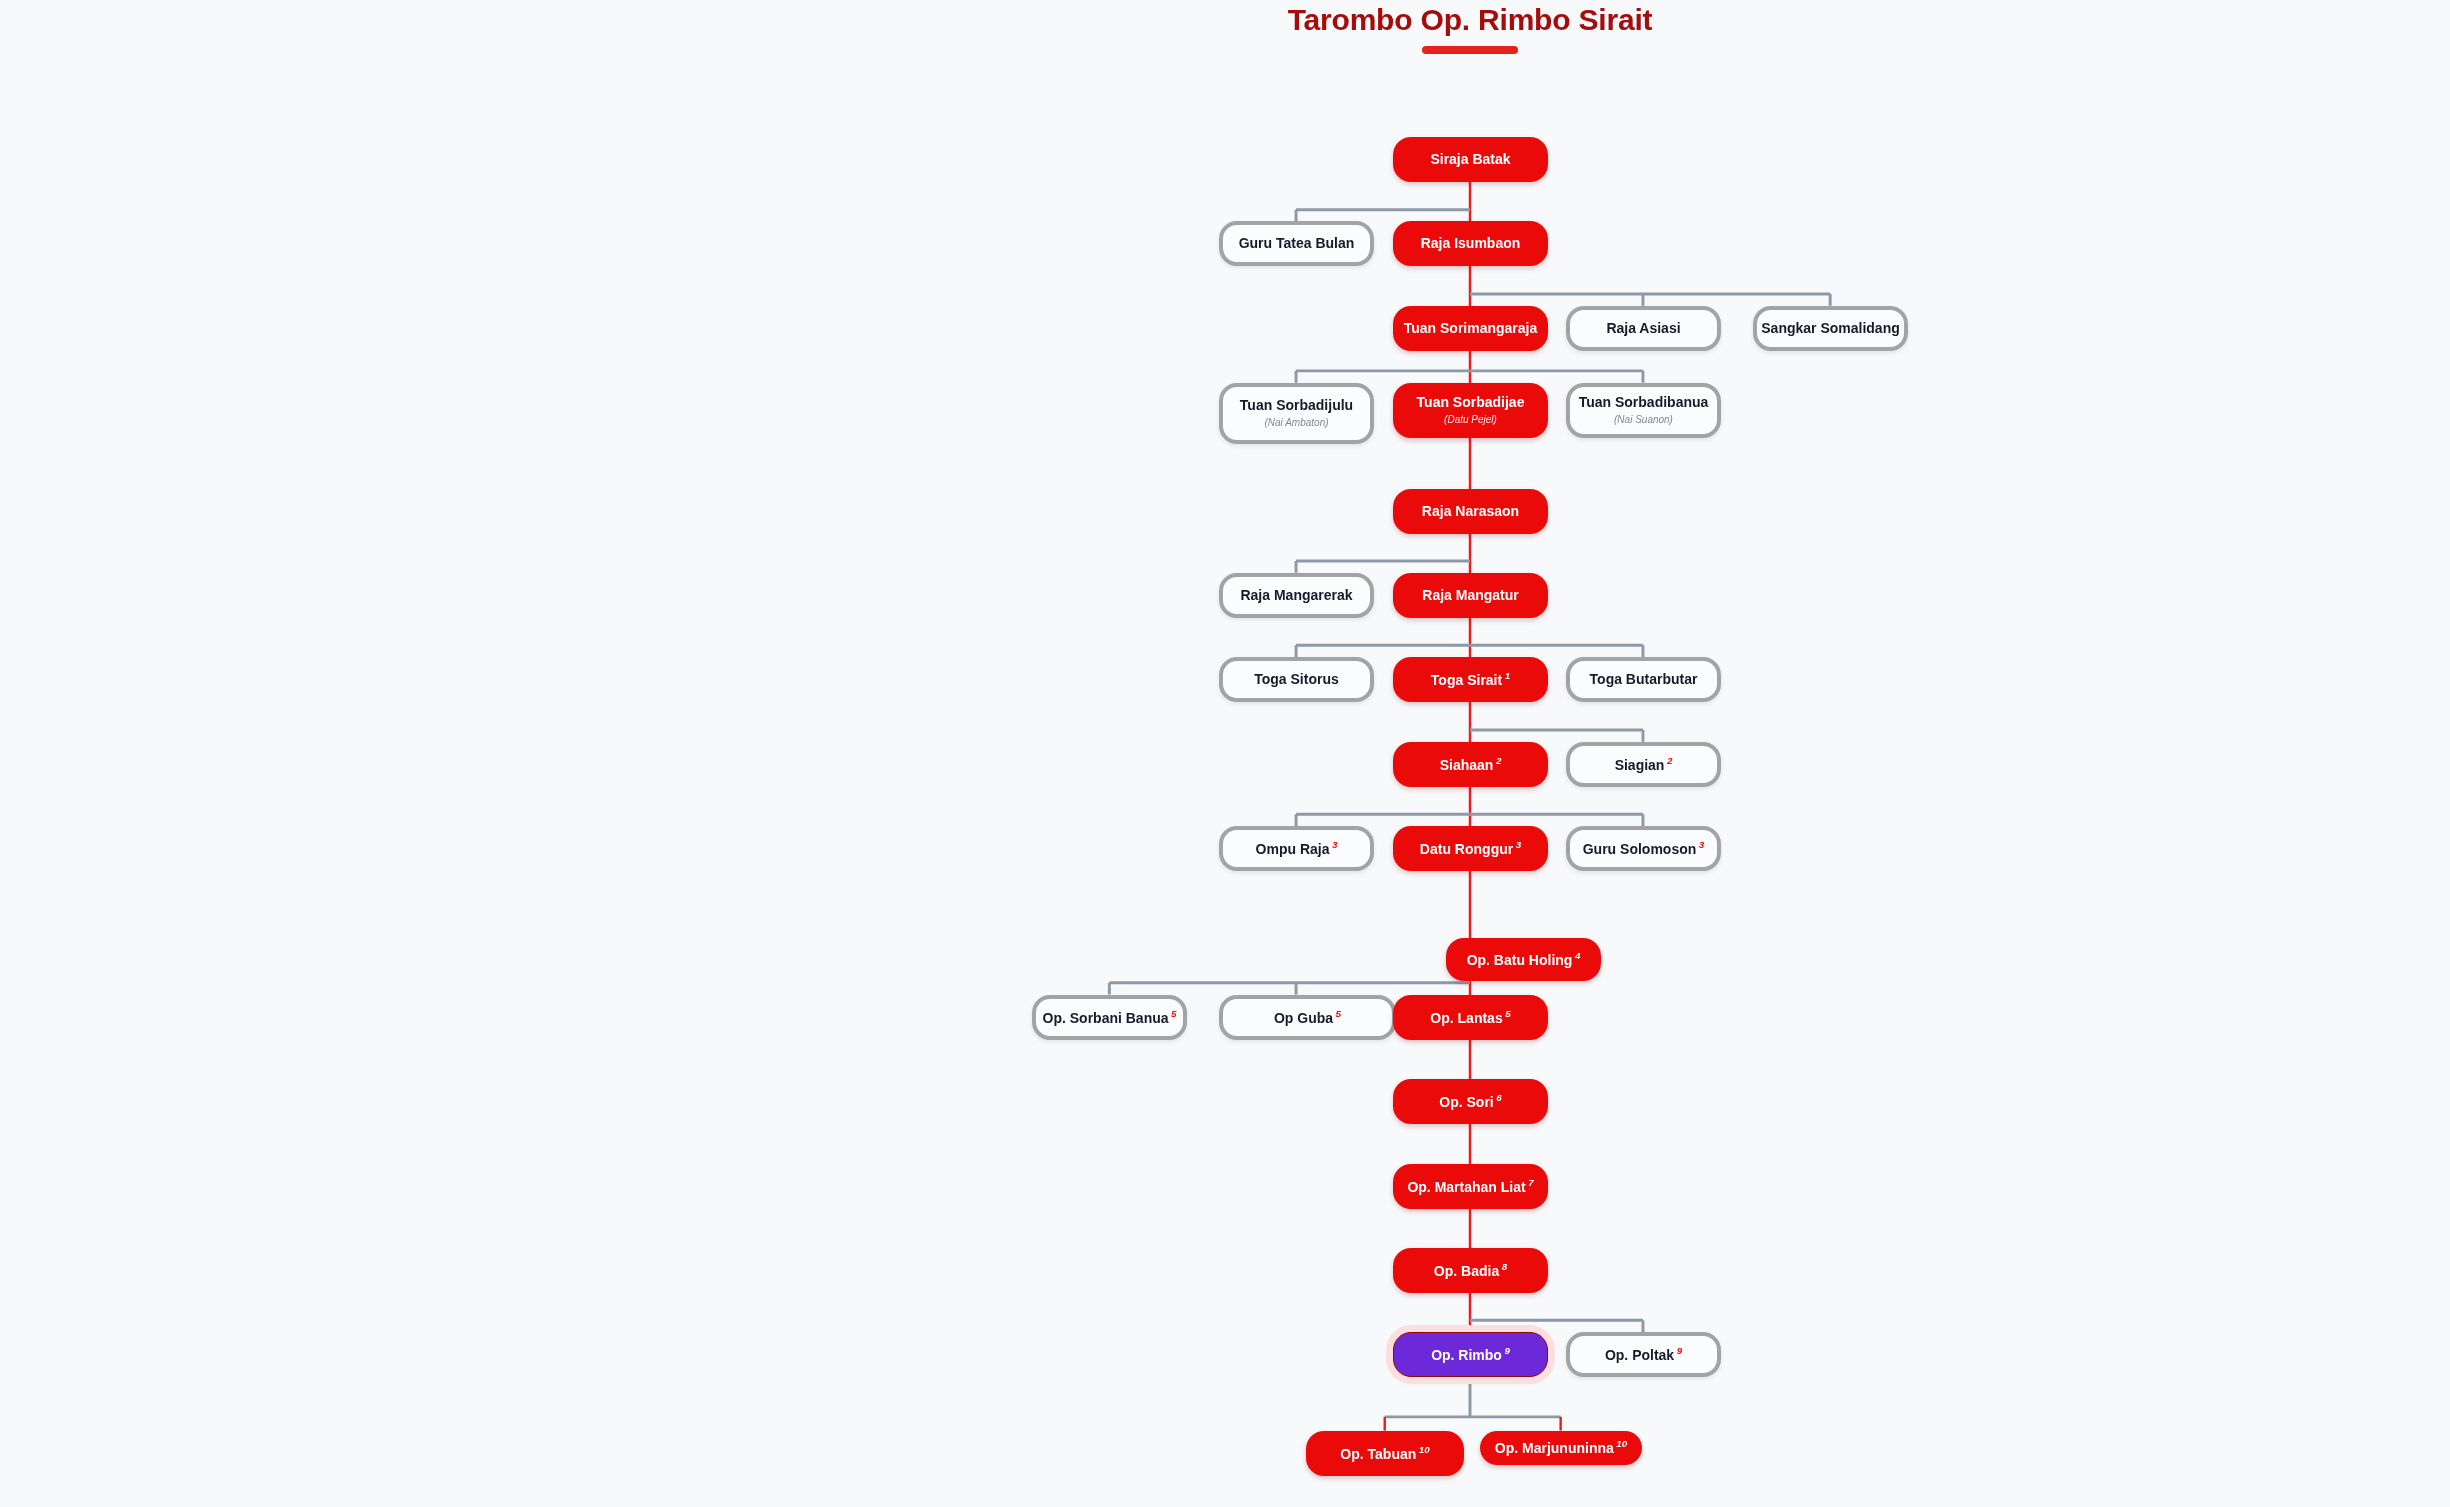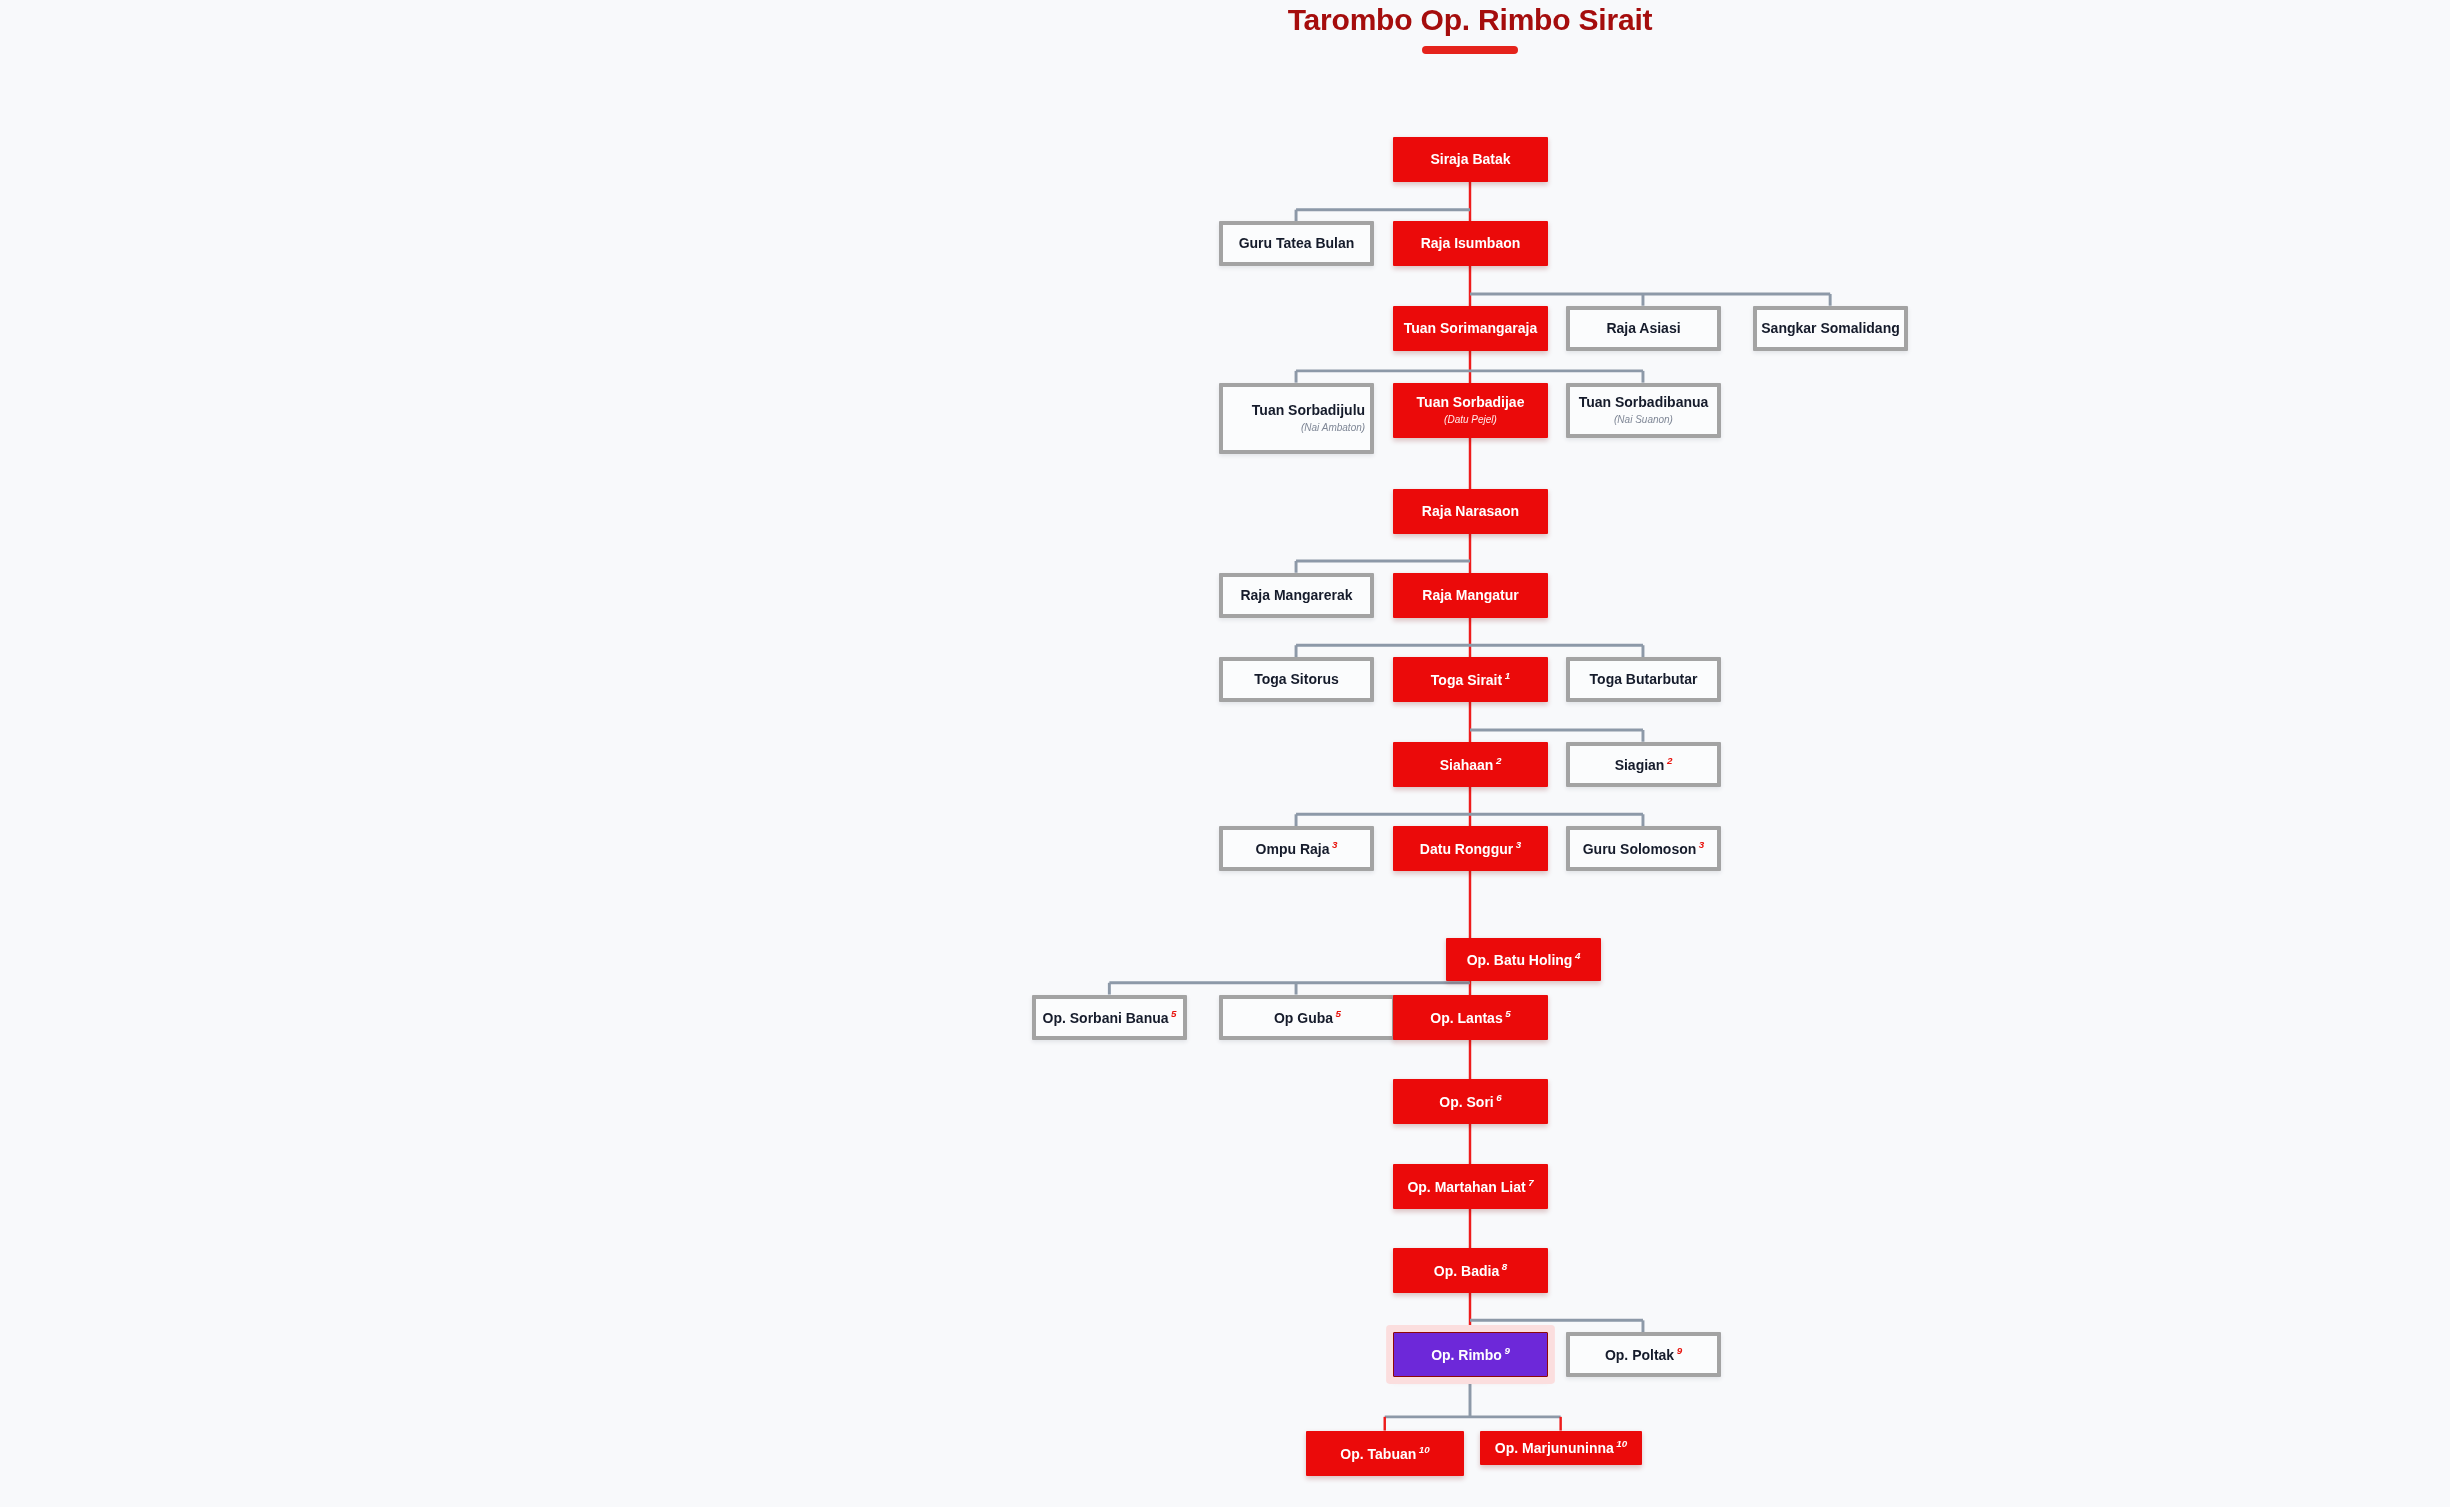--- a/index.html
+++ b/index.html
@@ -26,21 +26,21 @@
 
   
   #tree{ position:absolute; left:0; top:0; width:2940px; height:1507px; }
   #edges{ position:absolute; left:0; top:0; width:2940px; height:1507px; }
 
   
   .node{
     position:absolute;
     display:flex; flex-direction:column;
     align-items:center; justify-content:center;
-    border-radius:1px;
+    border-radius:18px;
     text-align:center;
     padding:2px 4.9px;
   }
   .node .nm{
     font-size:14px; font-weight:bold; line-height:1.12;
     white-space:nowrap;
   }
   .node .nm .gen{
     font-size:9.8px; font-style:italic; font-weight:bold;
     vertical-align:super; margin-left:2.5px;
@@ -129,21 +129,21 @@
     </div>
     <div class="node lineage" style="left: 1393px; top: 306px; width: 155px; height: 45px;">
       <div class="nm">Tuan Sorimangaraja</div>
     </div>
     <div class="node sibling" style="left: 1566px; top: 306px; width: 155px; height: 45px;">
       <div class="nm">Raja Asiasi</div>
     </div>
     <div class="node sibling" style="left: 1753px; top: 306px; width: 155px; height: 45px;">
       <div class="nm">Sangkar Somalidang</div>
     </div>
-    <div class="node sibling" style="left: 1219px; top: 383px; width: 155px; height: 71px; align-items: flex-end;">
+    <div class="node sibling" style="left: 1219px; top: 383px; width: 155px; height: 61px;">
       <div class="nm">Tuan Sorbadijulu</div>
       <div class="sub">(Nai Ambaton)</div>
     </div>
     <div class="node lineage" style="left: 1393px; top: 383px; width: 155px; height: 55px;">
       <div class="nm">Tuan Sorbadijae</div>
       <div class="sub">(Datu Pejel)</div>
     </div>
     <div class="node sibling" style="left: 1566px; top: 383px; width: 155px; height: 55px;">
       <div class="nm">Tuan Sorbadibanua</div>
       <div class="sub">(Nai Suanon)</div>

